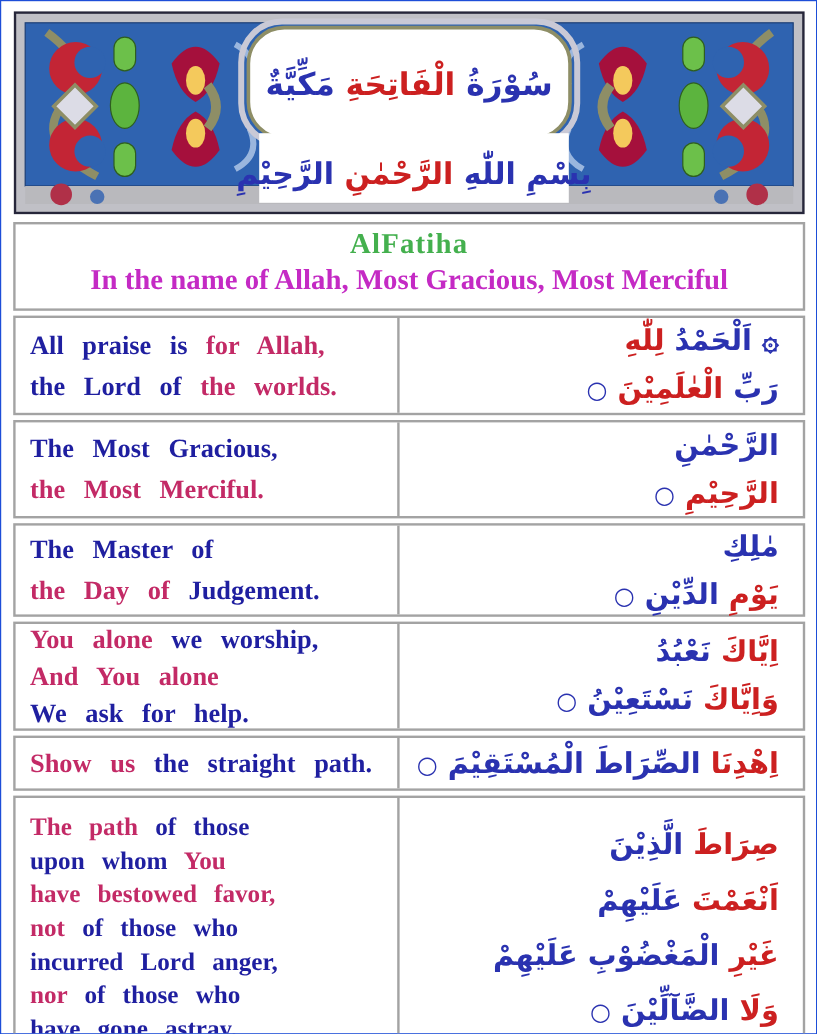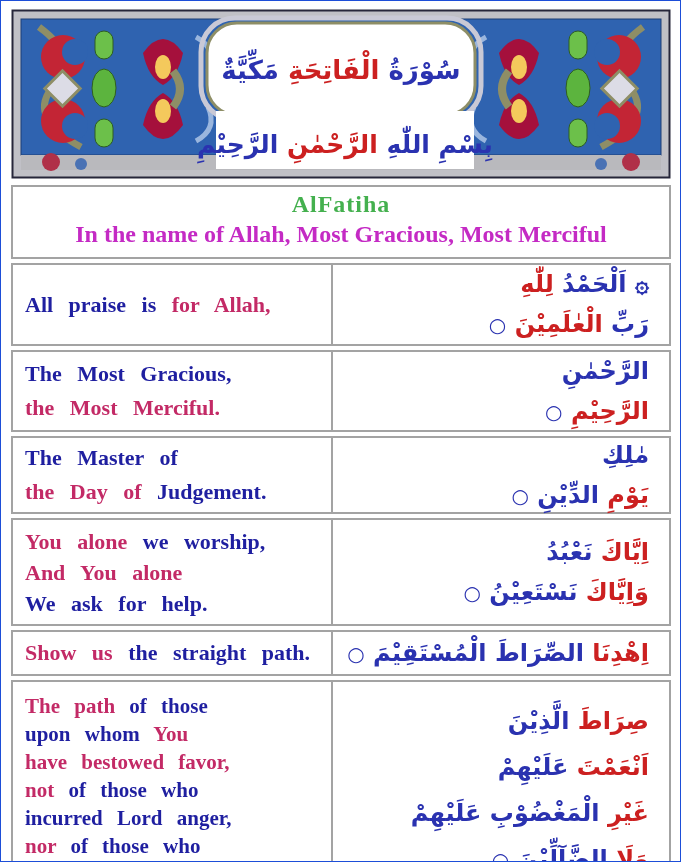--- a/index.html
+++ b/index.html
@@ -66,21 +66,21 @@
     font-size:24px;
     line-height:40px;
     text-align:right;
   }
   .verse-row:nth-child(4) .en-cell{line-height:31px;}
   .verse-row:nth-child(6) .en-cell{line-height:28px;font-size:21px;word-spacing:9px;}
   .verse-row:nth-child(6) .ar-cell{line-height:46px;}
   .verse-row:nth-child(1){height:83px;}
   .verse-row:nth-child(2){height:82px;}
   .verse-row:nth-child(3){height:78px;}
-  .verse-row:nth-child(4){height:108px;}
+  .verse-row:nth-child(4){height:91px;}
   .verse-row:nth-child(5){height:46px;}
   .verse-row:nth-child(6){height:220px;}
   .ayah{font-size:20px;}
 </style>
 </head>
 <body>
 
 <div class="page">
   <div class="inner">
 
@@ -126,20 +126,21 @@
 
     <div class="title-box">
       <div class="title-main" id="title-main" style="color: rgb(68, 176, 78);">AlFatiha</div>
       <div class="title-sub" id="title-sub" style="color: rgb(196, 42, 196);">In the name of Allah, Most Gracious, Most Merciful</div>
     </div>
 
     <div id="verses">
         <div class="verse-row">
           <div class="en-cell">
             <div><span style="color: rgb(31, 31, 160);">All praise is</span> <span style="color: rgb(195, 42, 102);">for Allah,</span></div>
+            <div><span style="color: rgb(31, 31, 160);">the Lord of</span> <span style="color: rgb(195, 42, 102);">the worlds.</span></div>
           </div>
           <div class="ar-cell" dir="rtl">
             <div><span style="color: rgb(42, 50, 176);">۞</span> <span style="color: rgb(42, 50, 176);">اَلْحَمْدُ</span> <span style="color: rgb(204, 32, 32);">لِلّٰهِ</span></div>
             <div><span style="color: rgb(42, 50, 176);">رَبِّ</span> <span style="color: rgb(204, 32, 32);">الْعٰلَمِيْنَ</span> <span class="ayah" style="color: rgb(42, 50, 176);">○</span></div>
           </div>
         </div>
         <div class="verse-row">
           <div class="en-cell">
             <div><span style="color: rgb(31, 31, 160);">The Most Gracious,</span></div>
             <div><span style="color: rgb(195, 42, 102);">the Most Merciful.</span></div>

